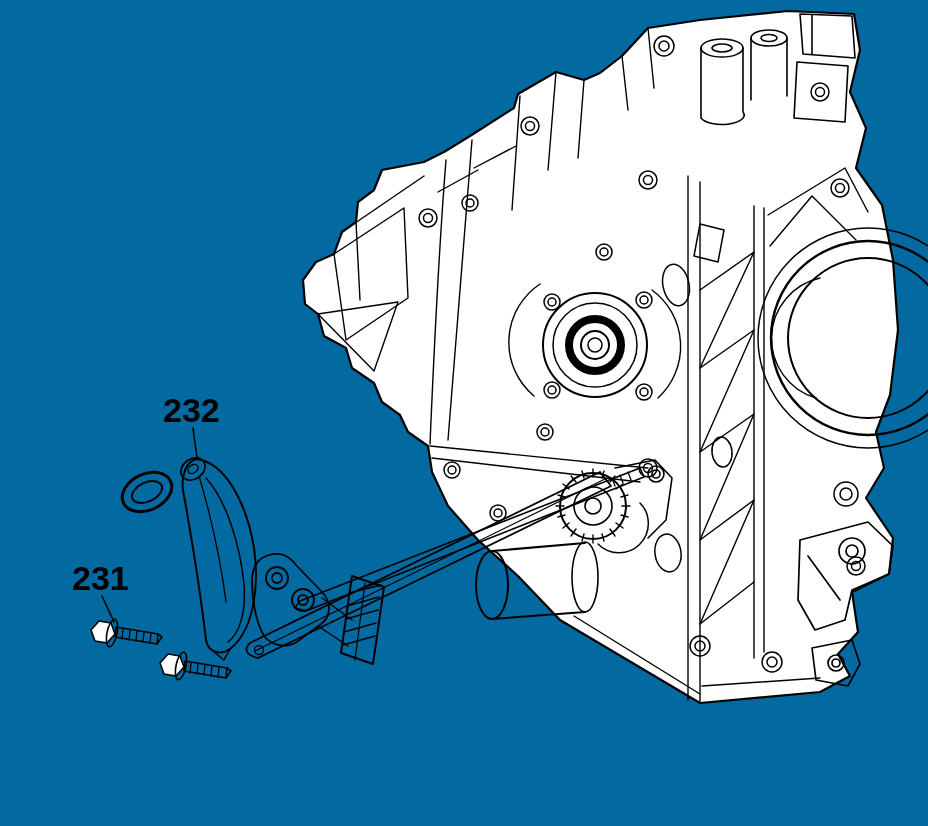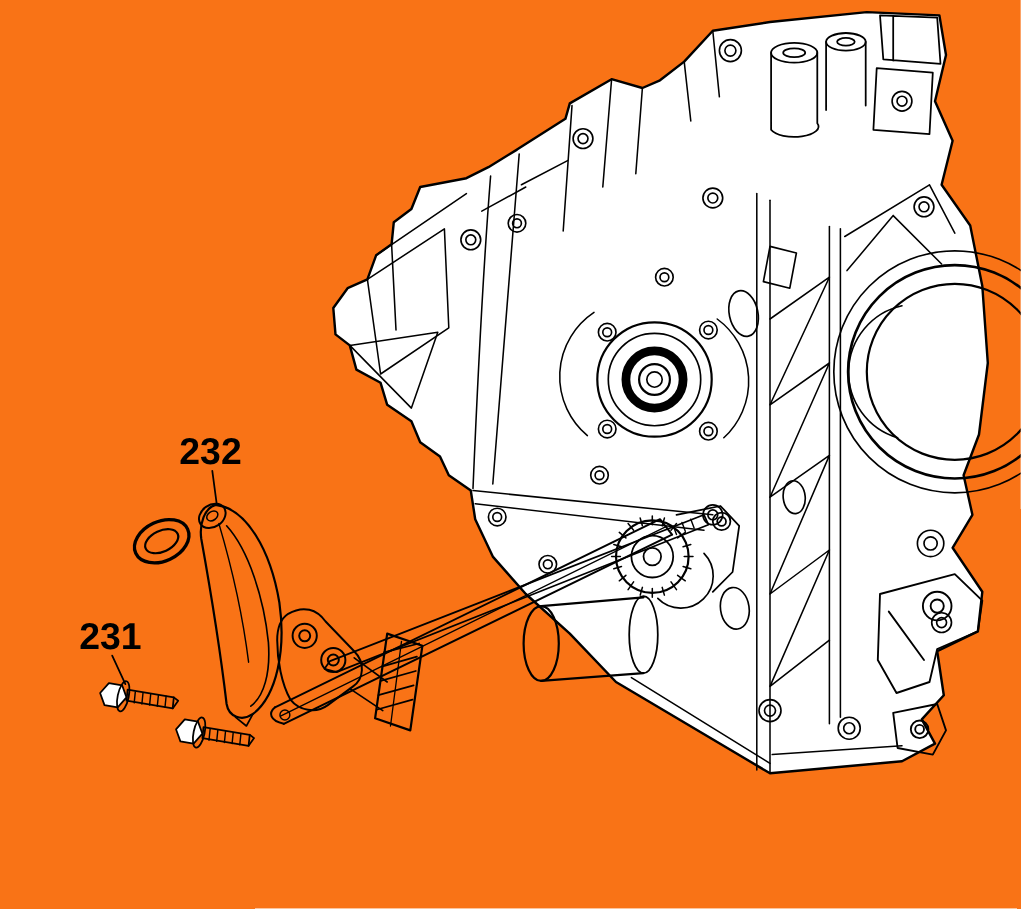--- a/index.html
+++ b/index.html
@@ -4,21 +4,21 @@
 <style>
   html, body {
     margin: 0;
     padding: 0;
     background: #ffffff;
   }
   .stage {
     position: relative;
     width: 928px;
     height: 826px;
-    background: #f97316;
+    background: #0369a1;
     overflow: hidden;
   }
   .stage svg {
     position: absolute;
     inset: 0;
     width: 928px;
     height: 826px;
   }
   svg * {
     vector-effect: none;

